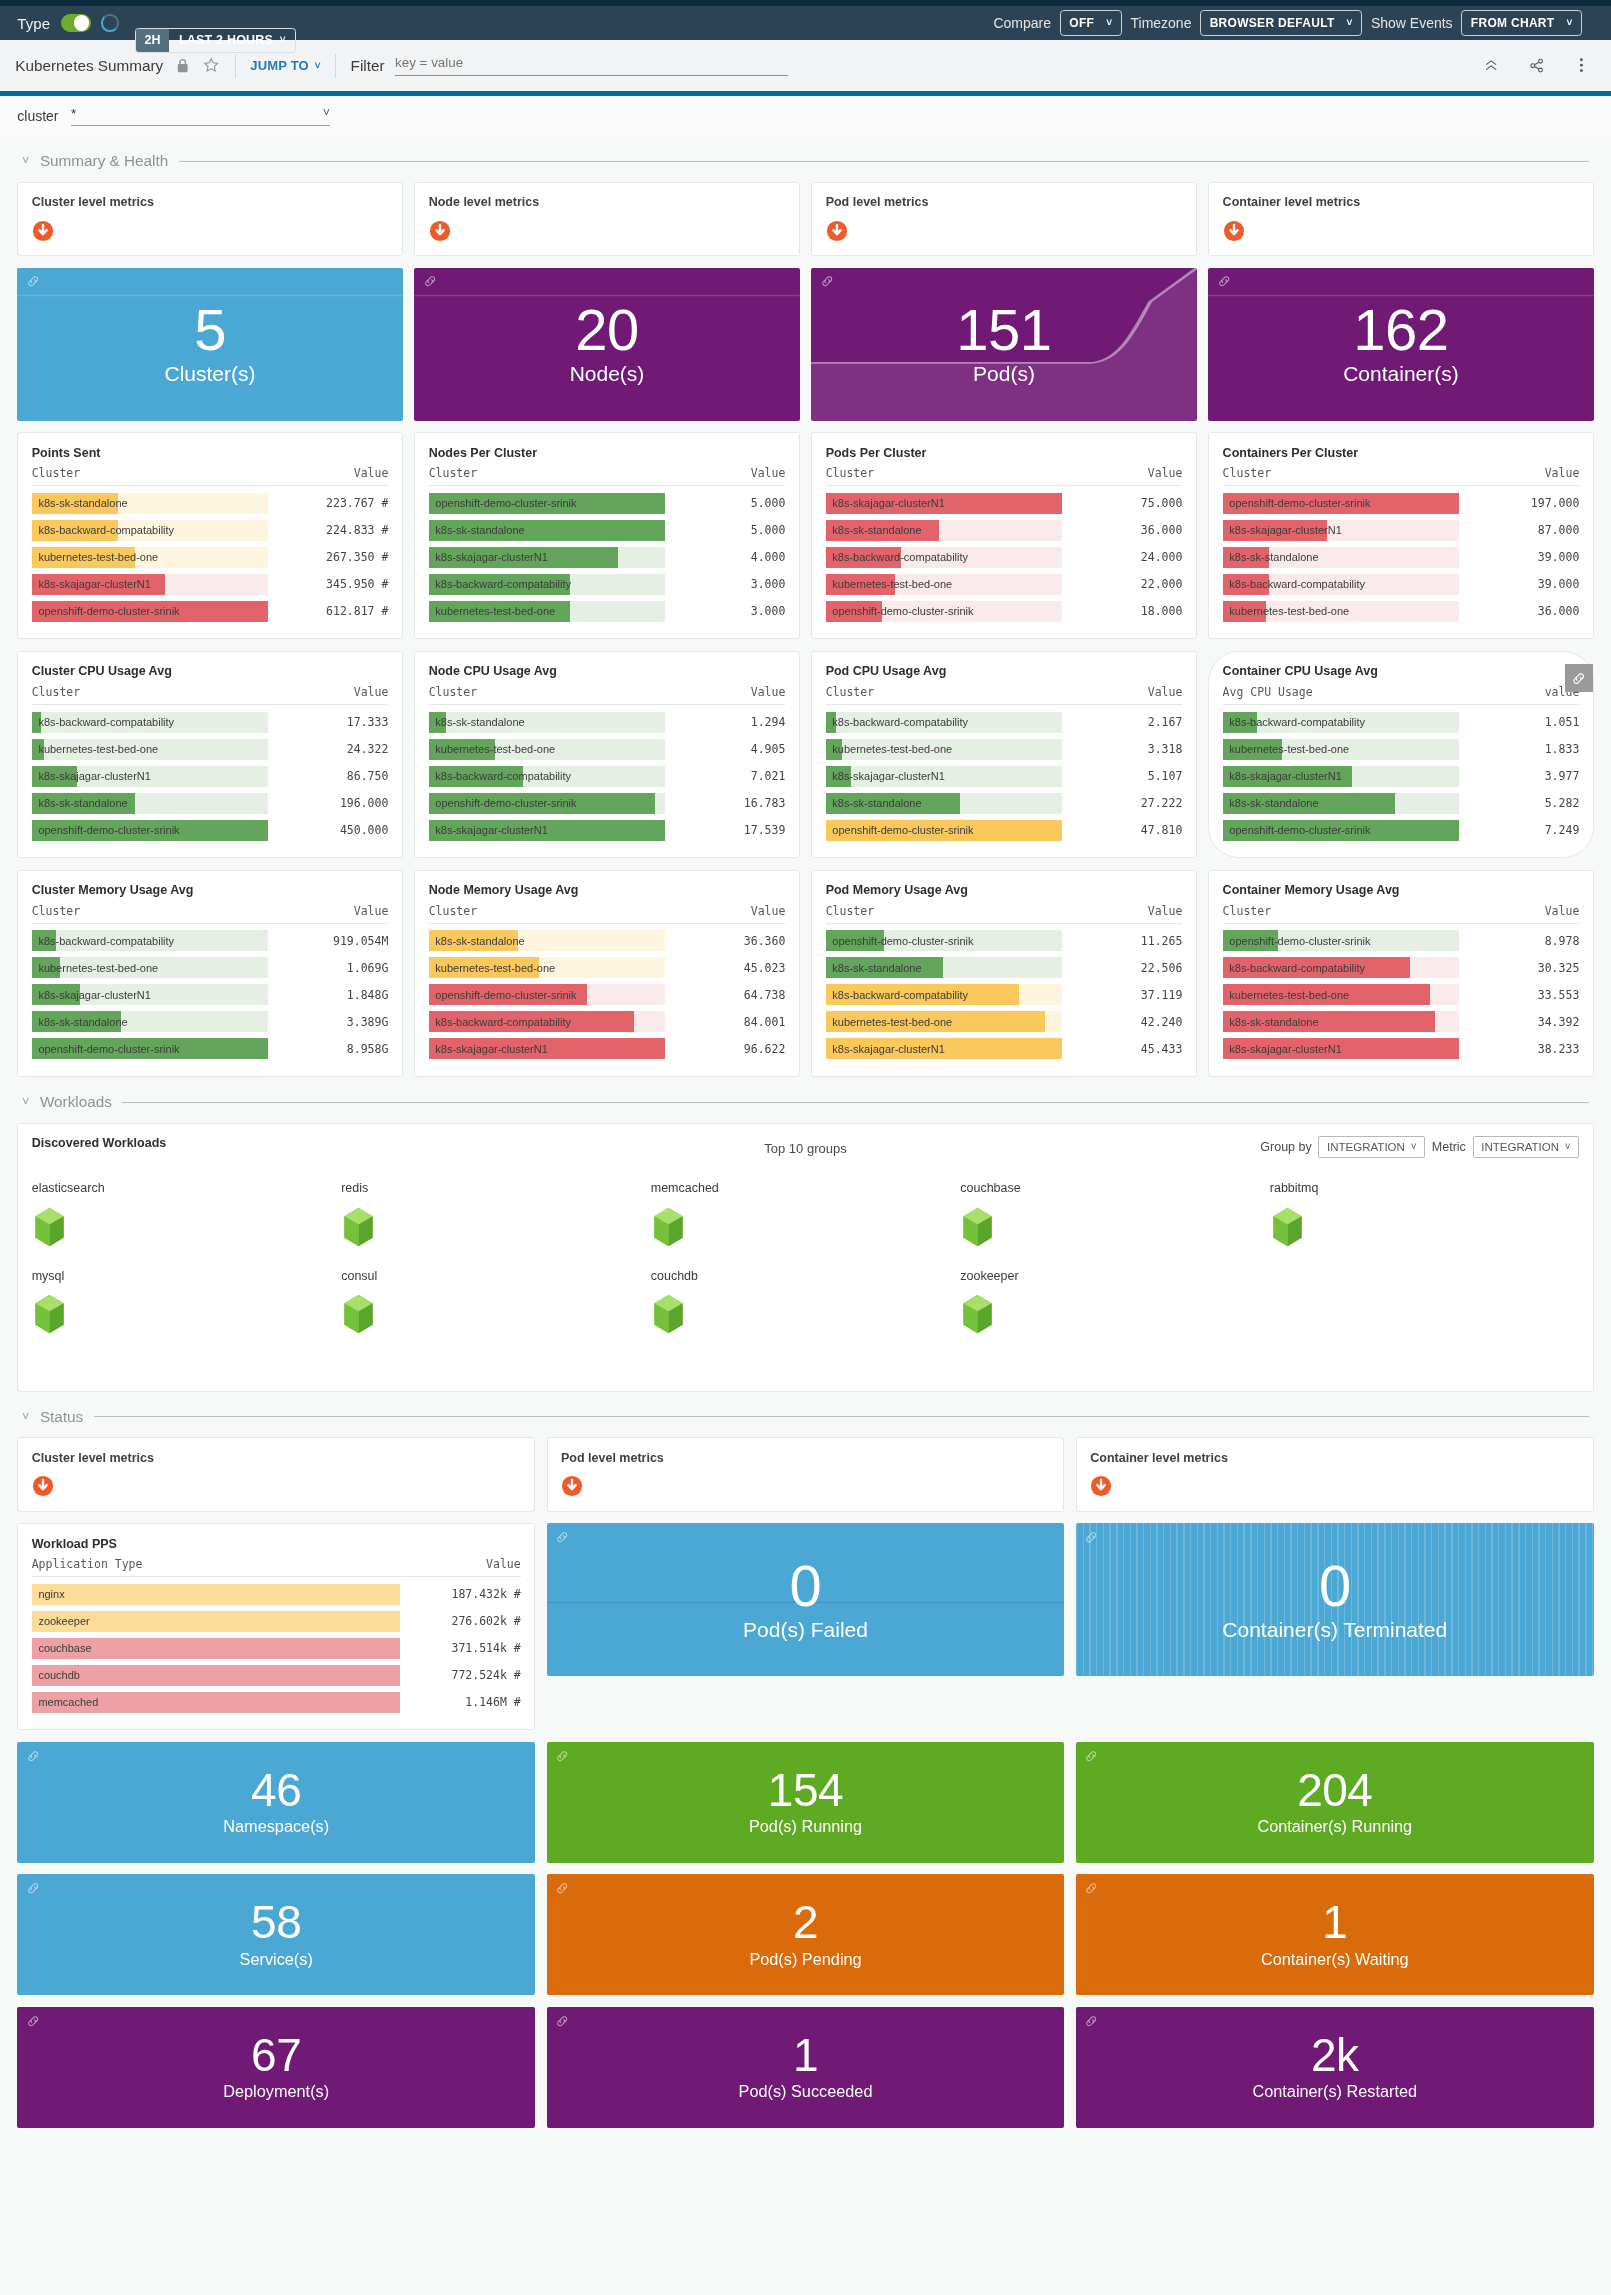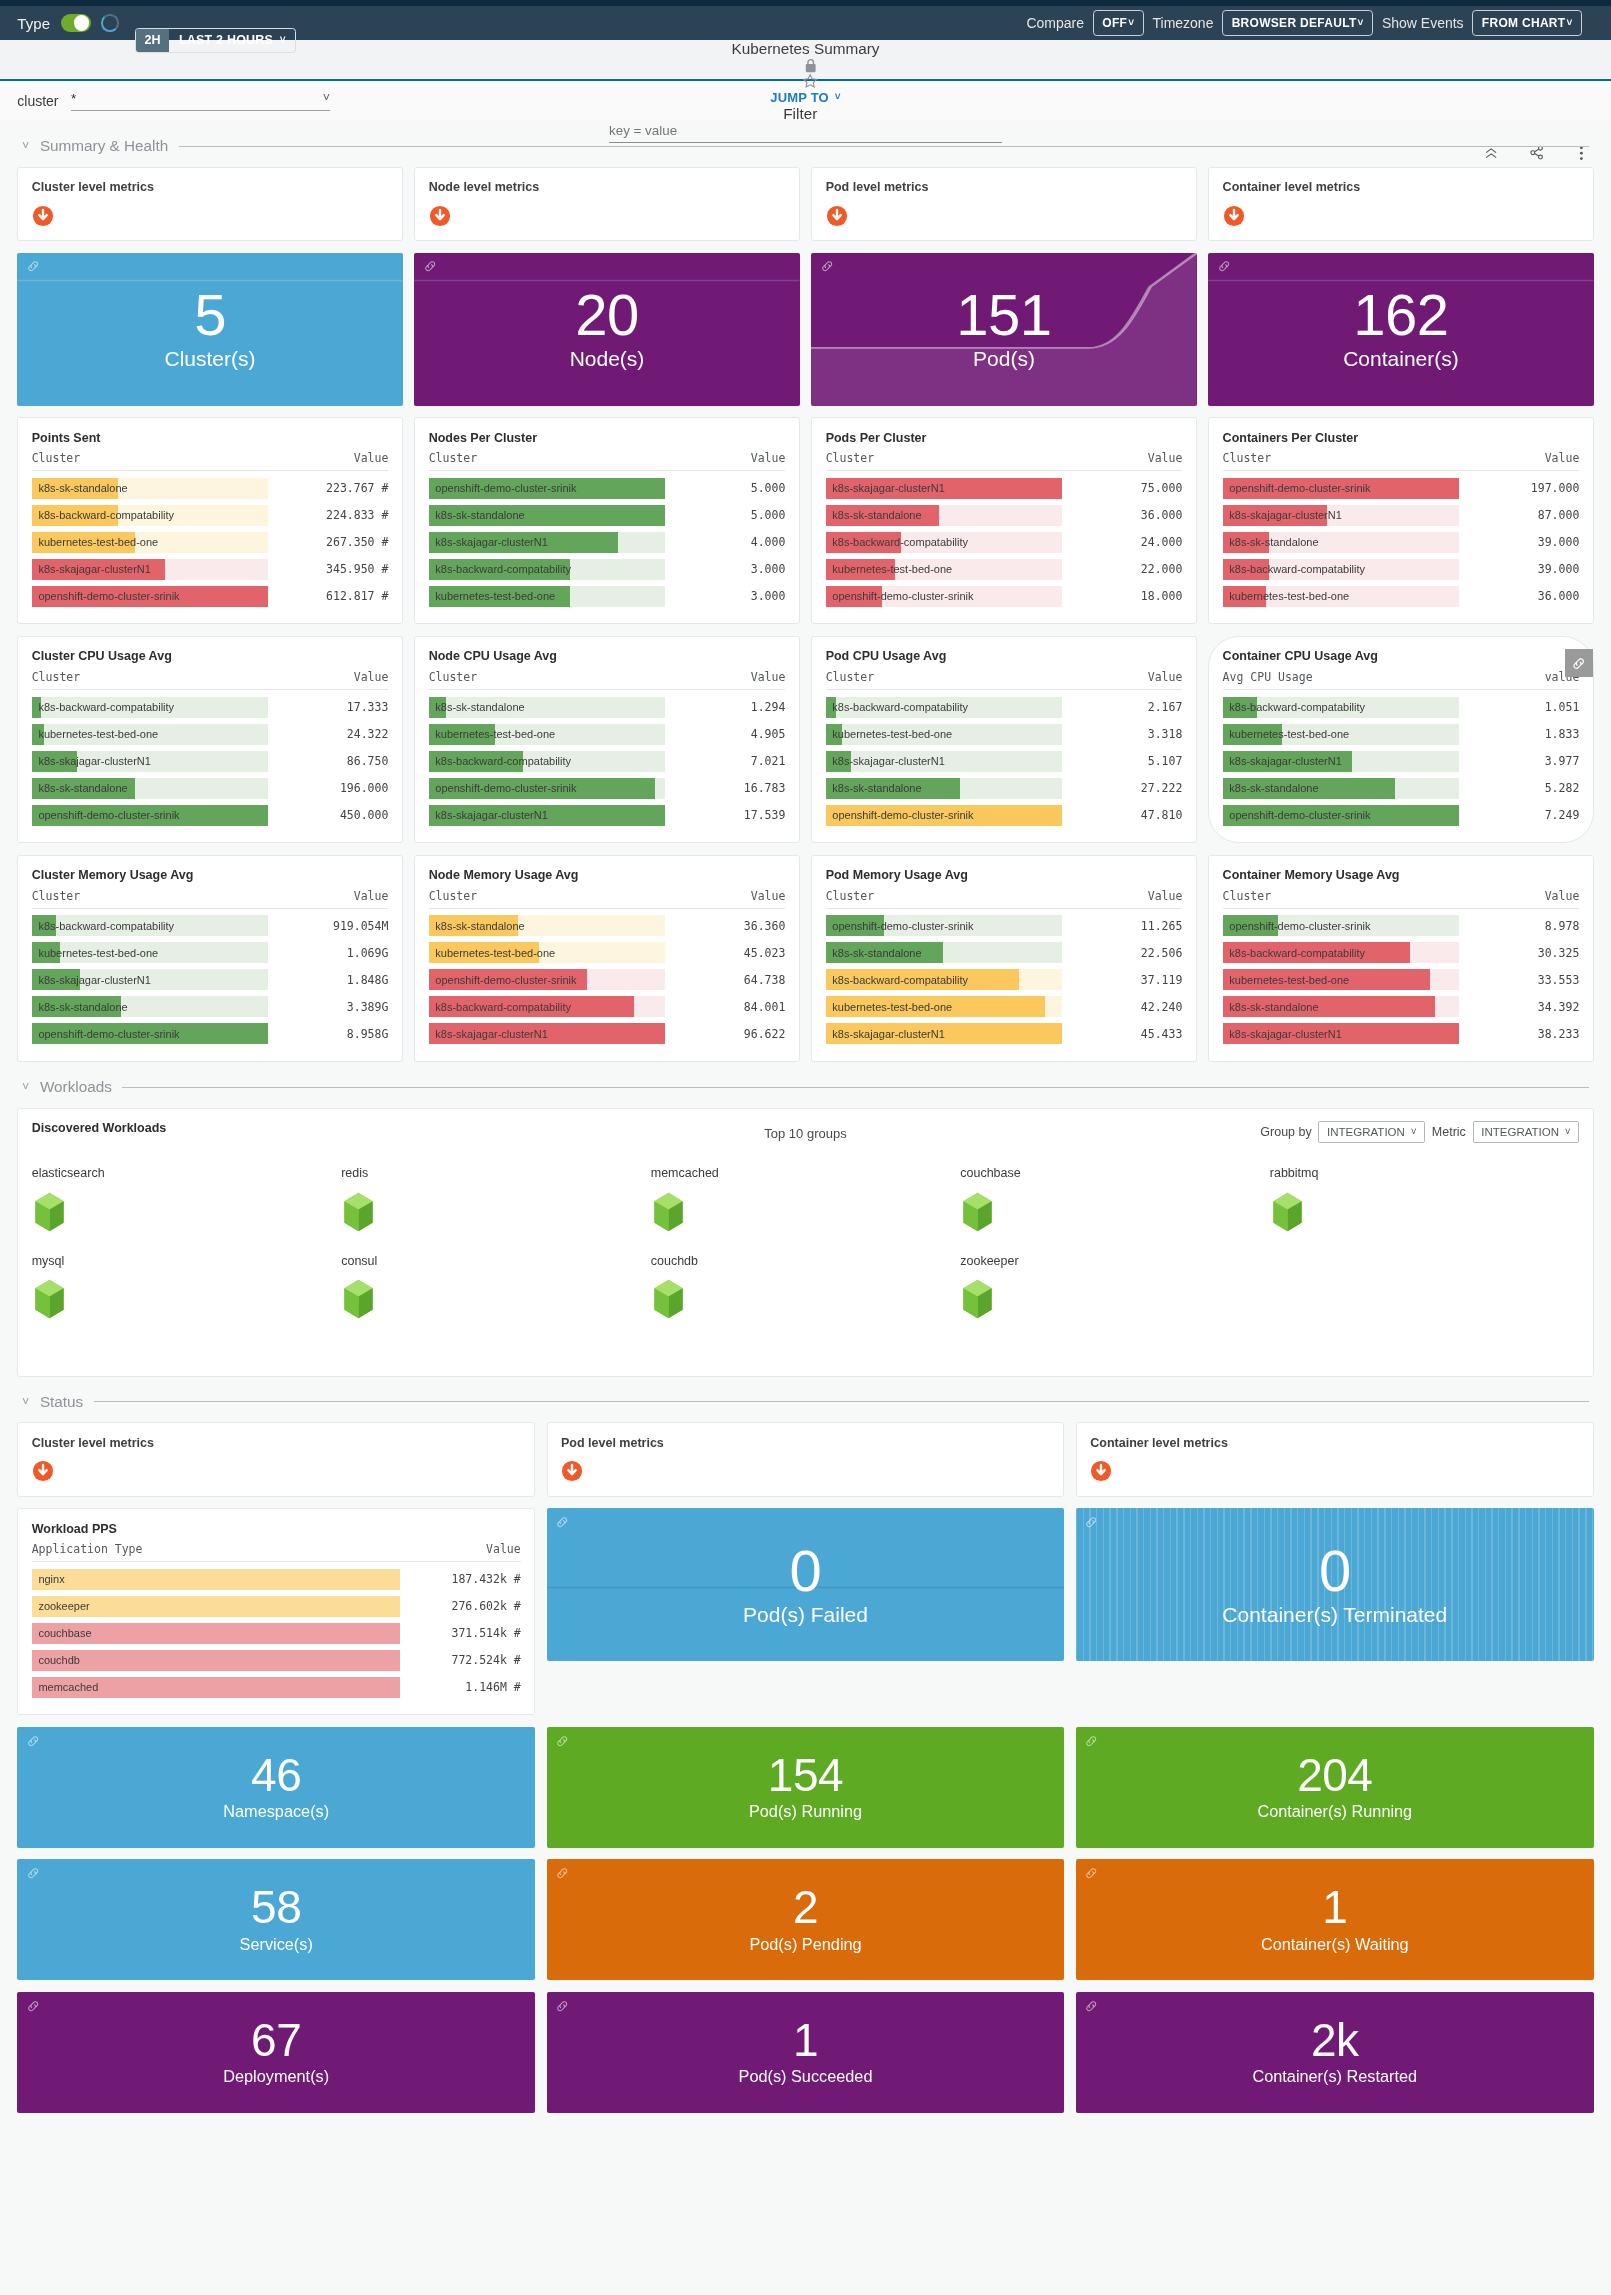--- a/index.html
+++ b/index.html
@@ -50,30 +50,30 @@
     letter-spacing: 0.2px;
   }
   .tb-right {
     margin-left: auto; display: flex; align-items: center; gap: 8.6px;
     padding-right: 11.5px;
   }
   .tb-right .tb-label2 { color: #e5e5e5; font-size: 14px; }
   .pillbtn {
     border: 1.4px solid #c8d2d8; border-radius: 3.8px; color: #fff;
     font-size: 12px; font-weight: bold; letter-spacing: 0.3px;
-    padding: 4.8px 8.6px; display: flex; align-items: center; gap: 1px;
+    padding: 4.8px 8.6px; display: flex; align-items: center; gap: 12px;
     height: 26px;
     text-align: center;
   }
   .chev { font-size: 10px; line-height: 1; }
 
   
   .titlebar {
-    height: 41px; background: #f2f3f4; display: flex; align-items: center;
-    padding: 0 15.3px; border-bottom: 2px solid #0369a1; flex-direction: column;
+    height: 56px; background: #f2f3f4; display: flex; align-items: center;
+    padding: 0 15.3px; border-bottom: 5px solid #0369a1;
   }
   .dash-title { font-size: 15.3px; color: #3c3c3c; }
   .ico-btn {
     margin-left: 9.6px; width: 19px; height: 19px; display: flex;
     align-items: center; justify-content: center;
   }
   .vdiv { width: 1px; height: 24px; background: #d4d7d9; margin: 0 14.4px; }
   .jumpto { color: #1f7bc1; font-size: 13px; font-weight: bold; letter-spacing: 0.2px;
             display: flex; align-items: center; gap: 5.8px; }
   .filter-lbl { font-size: 15.3px; color: #3c3c3c; margin-right: 10.5px; }

